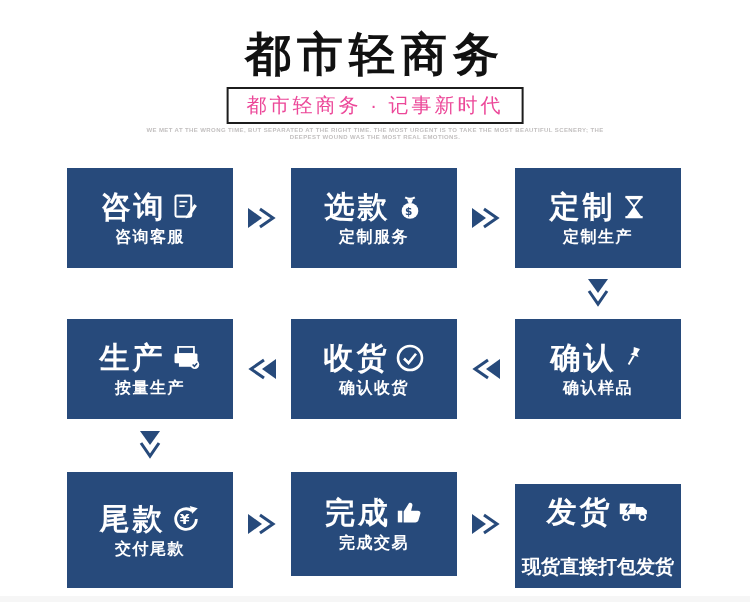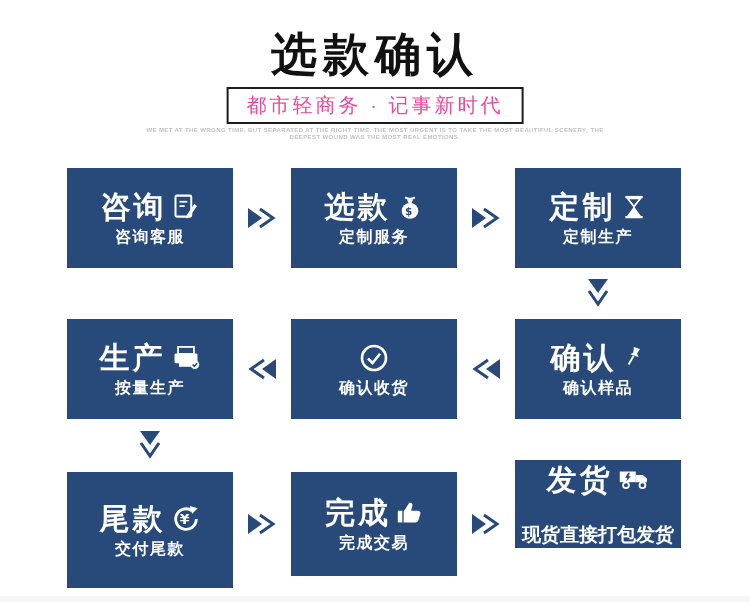--- a/index.html
+++ b/index.html
@@ -28,42 +28,42 @@
     font-size:6px;line-height:7px;letter-spacing:0.4px;font-weight:600;
   }
 
   
   .box{
     position:absolute;width:166px;height:100px;background:var(--navy);
     color:#fff;display:flex;flex-direction:column;align-items:center;justify-content:center;gap:7px;
   }
   .b1{left:67px;top:168px}.b2{left:291px;top:168px}.b3{left:515px;top:168px}
   .b4{left:67px;top:319px}.b5{left:291px;top:319px}.b6{left:515px;top:319px}
-  .b7{left:67px;top:472px;height:116px}.b8{left:291px;top:472px;height:104px}.b9{left:515px;top:460px;height:88px}
+  .b7{left:67px;top:472px;height:116px}.b8{left:291px;top:472px;height:104px}.b9{left:515px;top:484px;height:104px}
 
   .box-title{font-size:30px;font-weight:800;letter-spacing:3px;line-height:1;display:flex;align-items:center;gap:5px;}
   .box-sub{font-size:16px;font-weight:600;letter-spacing:1.5px;line-height:1;}
   .b9 .box-sub{font-size:19px;letter-spacing:0;margin-top:23px;}
   .step-icon{display:inline-flex;}
 
   
   .arrow{position:absolute;}
   .ar1{left:245px;top:205px}.ar2{left:469px;top:205px}
   .al1{left:245px;top:356px}.al2{left:469px;top:356px}
   .ar3{left:245px;top:511px}.ar4{left:469px;top:511px}
   .ad1{left:585px;top:276px}.ad2{left:137px;top:428px}
 
   .bottom-strip{position:absolute;left:0;bottom:0;width:100%;height:6px;background:#f6f6f6;}
 </style>
 </head>
 <body>
 
 <div class="canvas">
 
-  <div class="title">选款确认</div>
+  <div class="title">都市轻商务</div>
   <div class="subtitle-box">都市轻商务 · 记事新时代</div>
   <div class="caption">
     <div>WE MET AT THE WRONG TIME, BUT SEPARATED AT THE RIGHT TIME. THE MOST URGENT IS TO TAKE THE MOST BEAUTIFUL SCENERY; THE</div>
     <div>DEEPEST WOUND WAS THE MOST REAL EMOTIONS.</div>
   </div>
 
   <div class="box b1">
     <div class="box-title">
       <span>咨询</span>
       <span class="step-icon">
@@ -120,20 +120,21 @@
           <circle cx="27" cy="23" r="5" fill="#fff"></circle>
           <polyline points="24.5,23 26.5,25 29.6,21.4" stroke="#274a7b" stroke-width="1.8" fill="none"></polyline>
         </svg>
       </span>
     </div>
     <div class="box-sub">按量生产</div>
   </div>
 
   <div class="box b5">
     <div class="box-title">
+      <span>收货</span>
       <span class="step-icon">
         <svg width="30" height="30" viewBox="0 0 30 30">
           <circle cx="15" cy="15" r="12" fill="none" stroke="#fff" stroke-width="2.6"></circle>
           <polyline points="9,15.5 13.5,20 21,10.8" fill="none" stroke="#fff" stroke-width="2.6"></polyline>
         </svg>
       </span>
     </div>
     <div class="box-sub">确认收货</div>
   </div>
 

